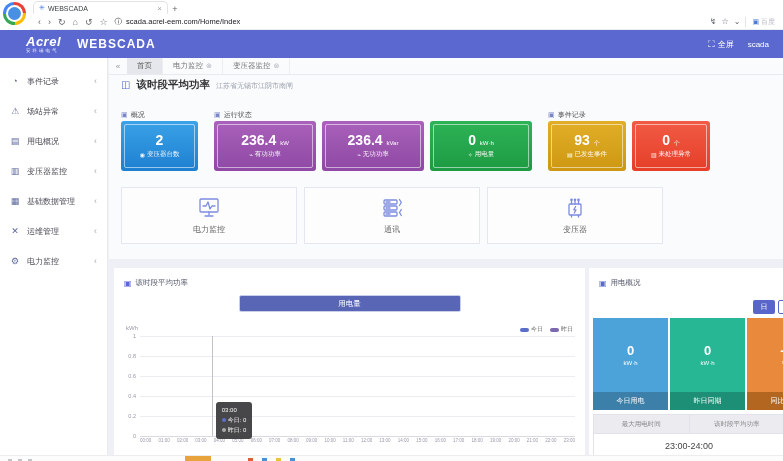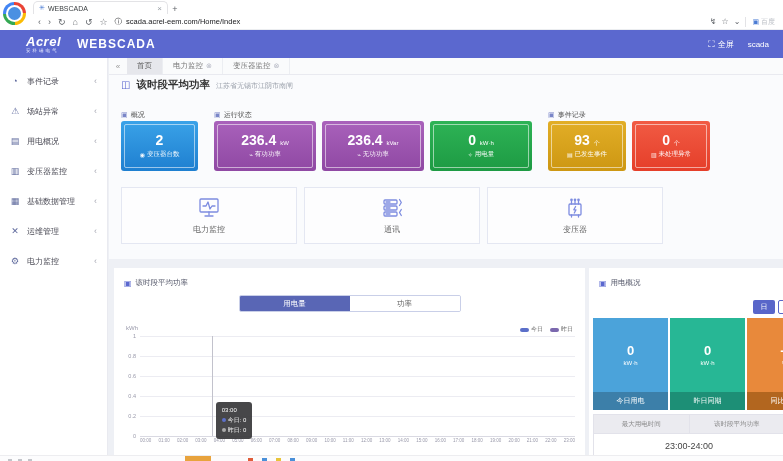--- a/index.html
+++ b/index.html
@@ -361,21 +361,20 @@
     </div>
   </div>
 
   <div class="chart-panel">
     <div class="panel-head">
       <span class="ph-ico">▣</span>
       <span>该时段平均功率</span>
     </div>
     <div class="chart-tabs">
       <div class="chart-tab active">用电量</div>
-      <div class="chart-tab">功率</div>
     </div>
     <div class="y-unit">kWh</div>
     <div class="legend">
       <span class="lg-item">
         <span class="lg-swatch" style="background:#5b6fc9;"></span>
         <span>今日</span>
       </span>
       <span class="lg-item">
         <span class="lg-swatch" style="background:#7b68ae;"></span>
         <span>昨日</span>

